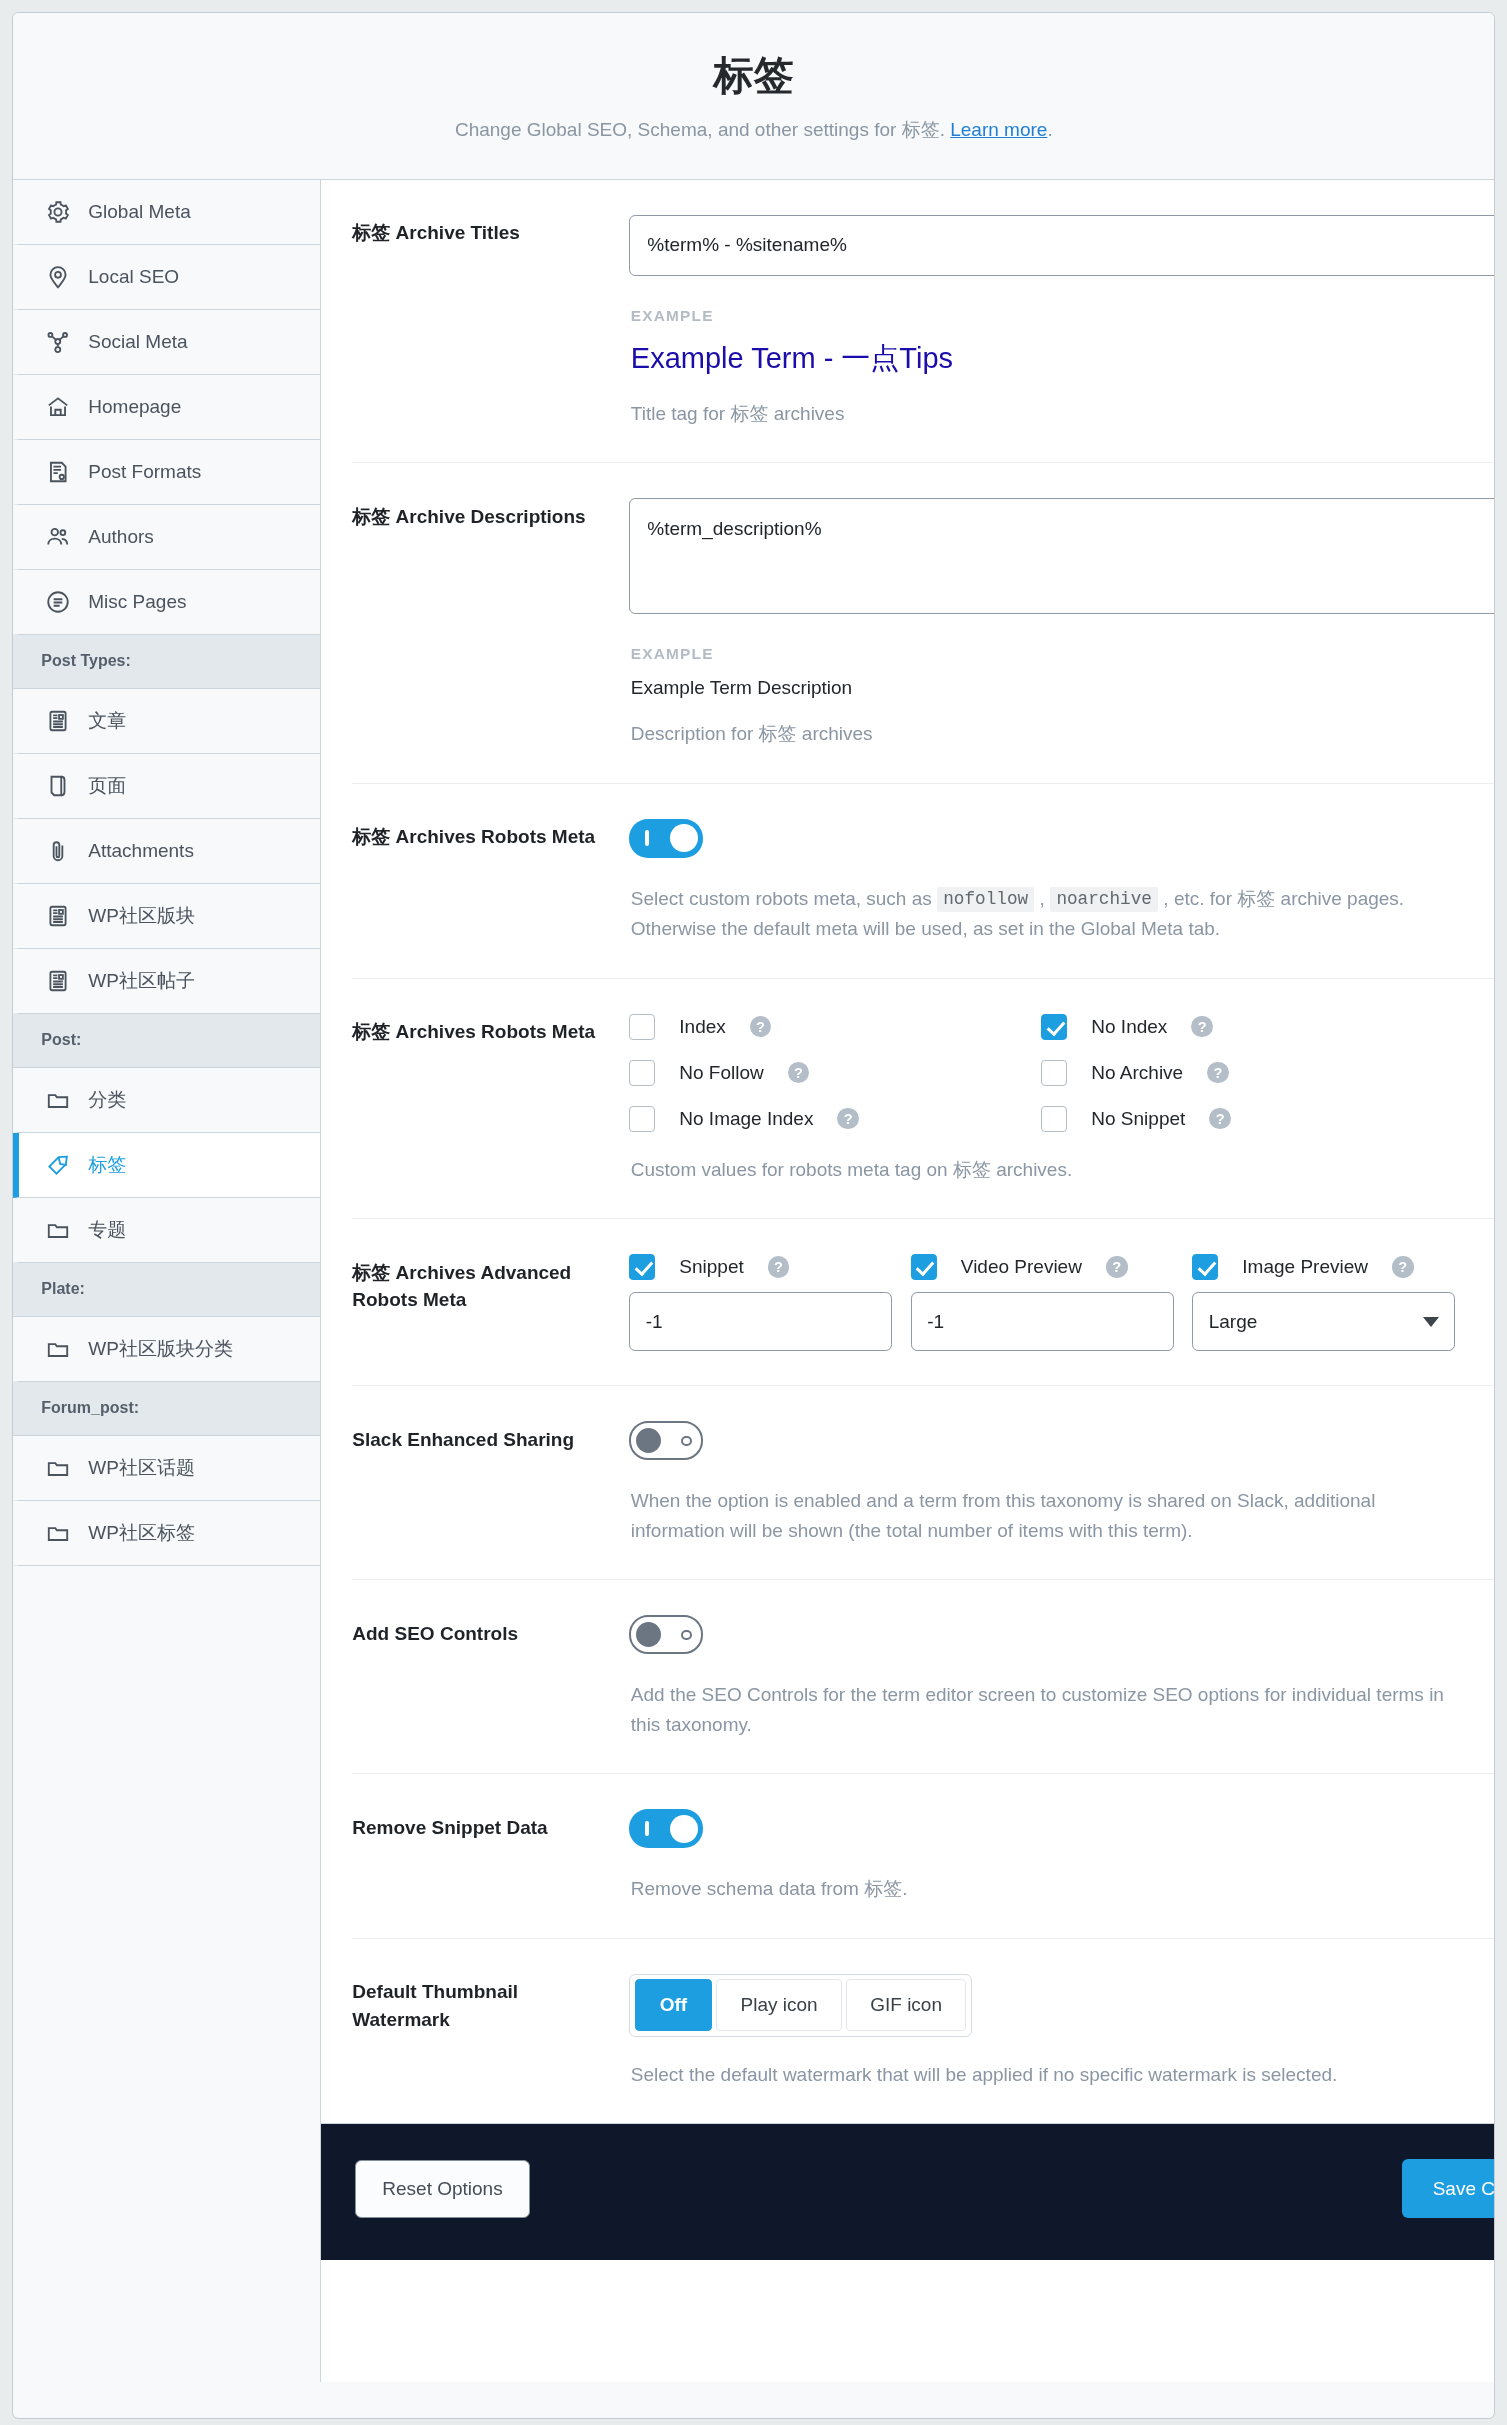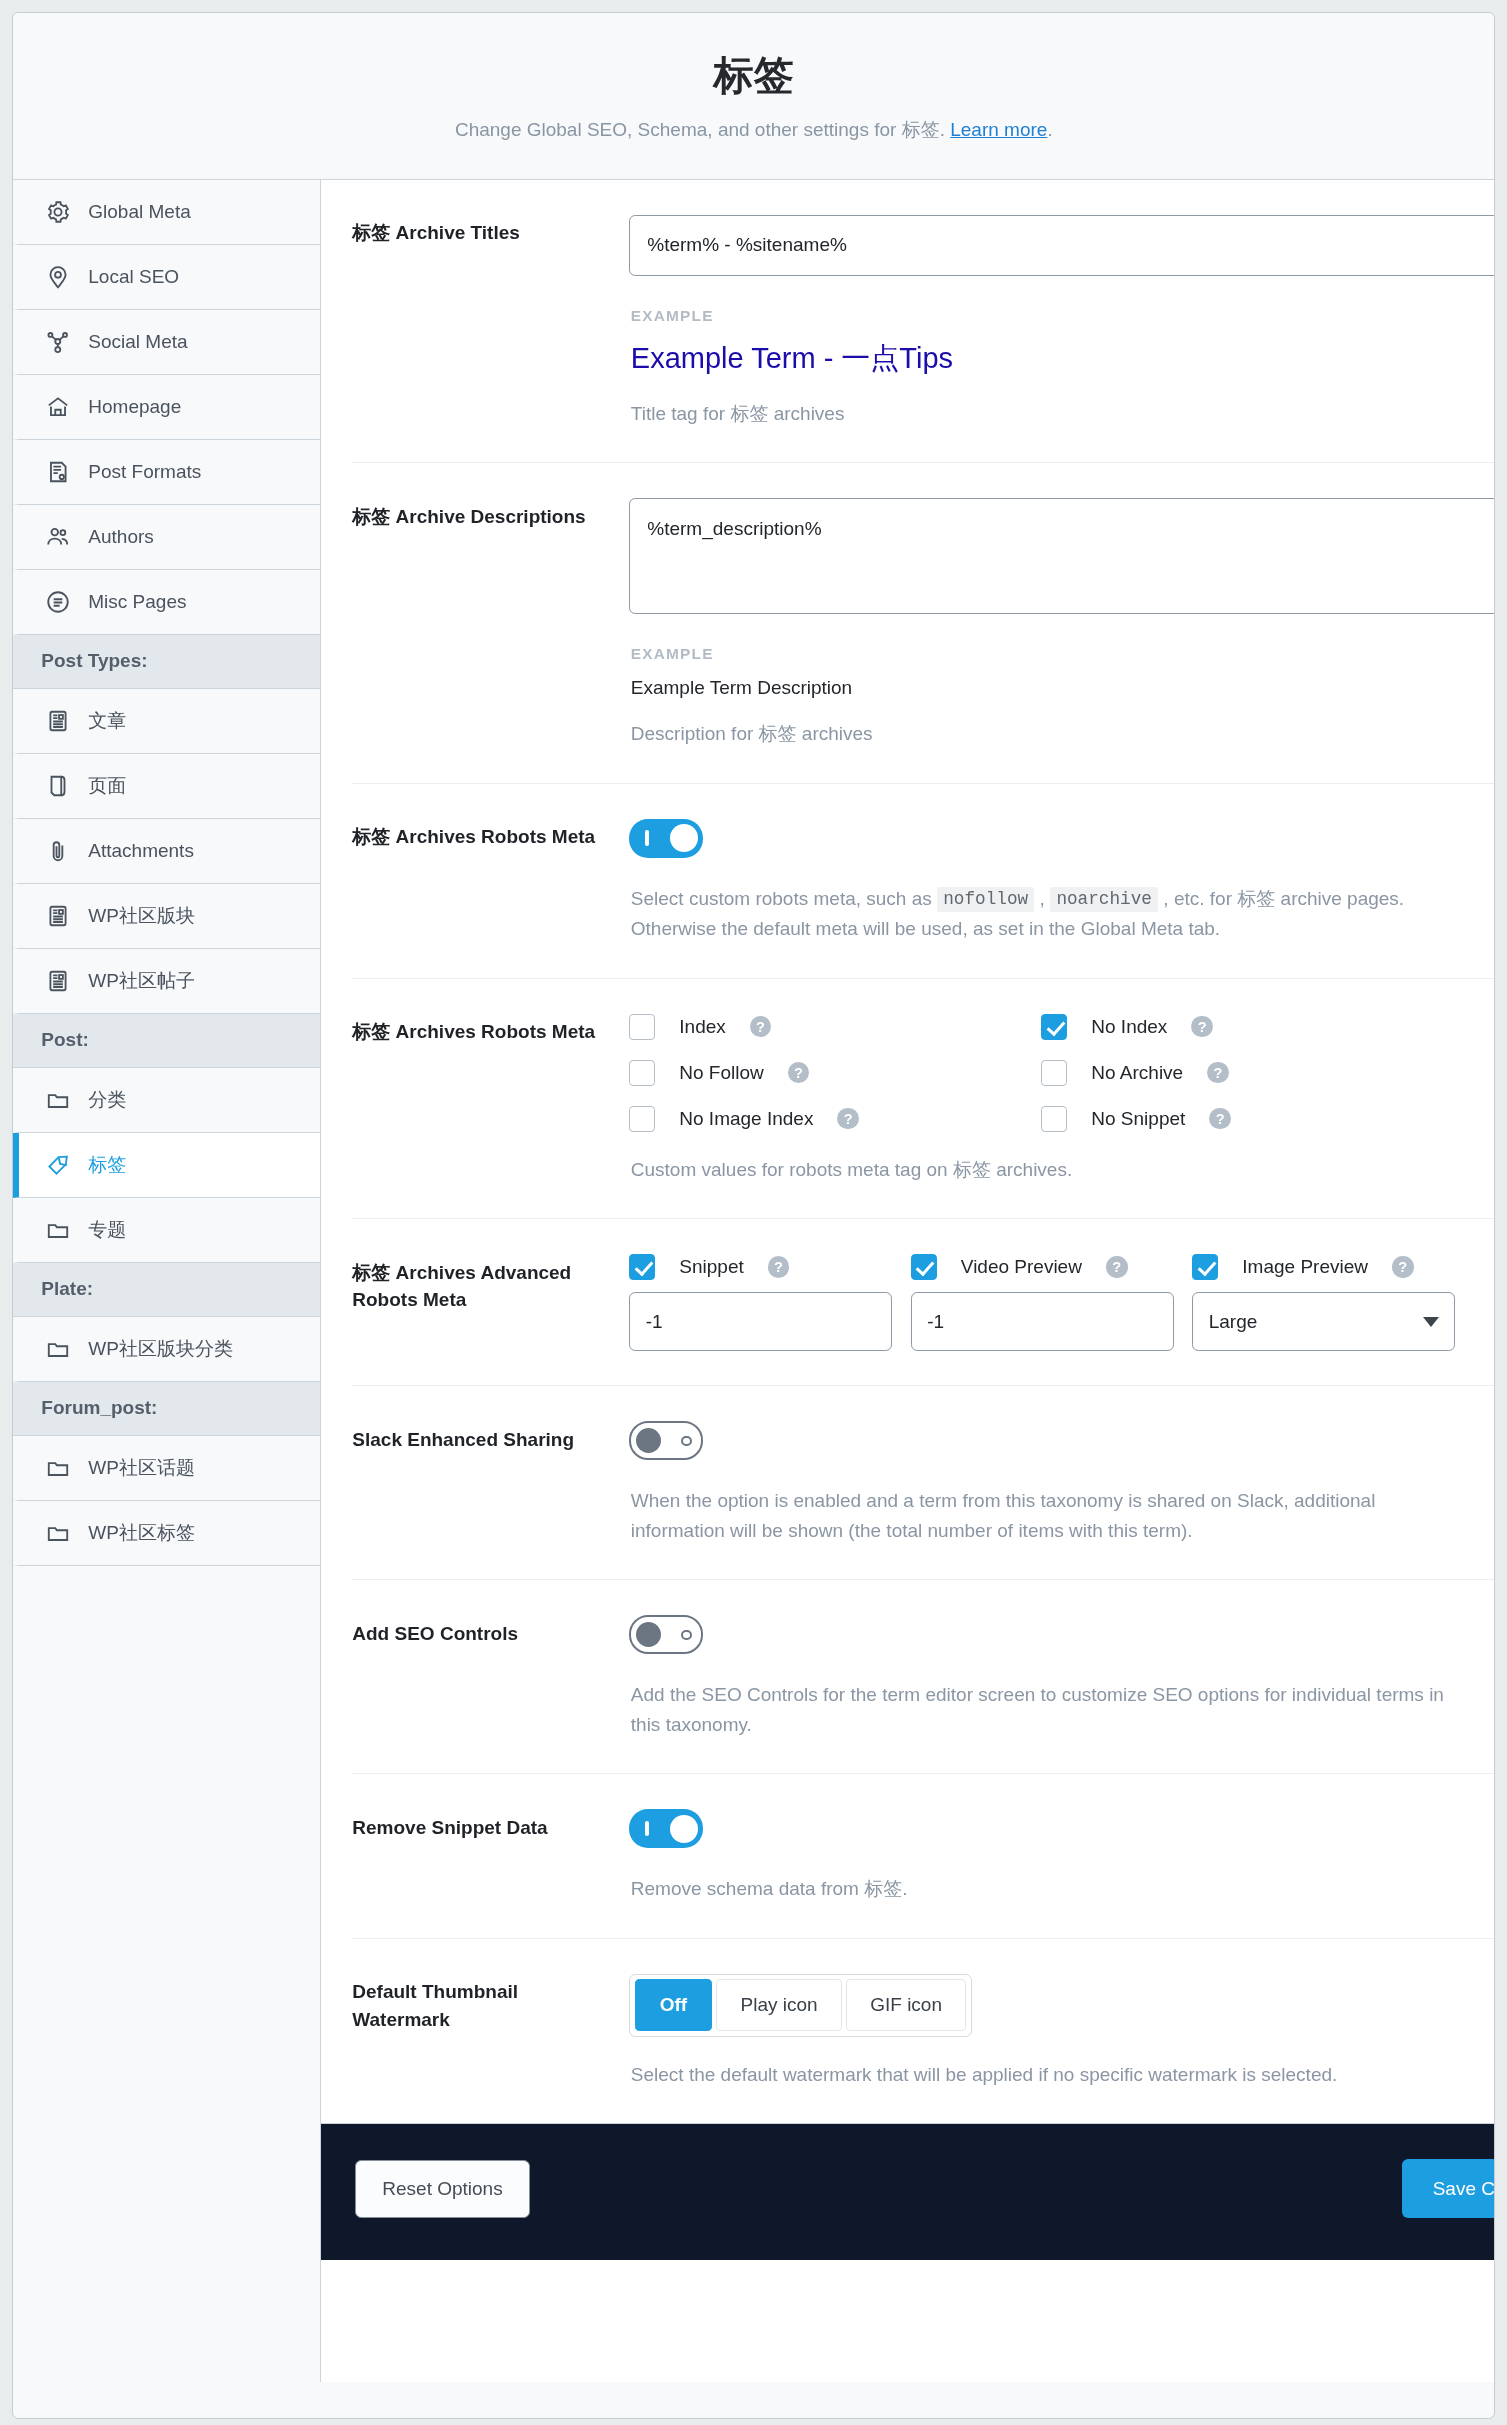--- a/index.html
+++ b/index.html
@@ -78,21 +78,21 @@
     background: #ffffff;
     border-left: 6.2px solid #1c9ee0;
     color: #1c9ee0;
   }
   .nav-item.active .nav-icon svg { stroke: #1c9ee0; }
   .nav-icon { width: 26px; height: 26px; flex: 0 0 26px; display: block; }
   .nav-icon svg { width: 26px; height: 26px; stroke: #4a535e; fill: none; stroke-width: 1.7; }
   .nav-group {
     background: #e3e8ed;
     color: #555f6b;
-    font-size: 19px;
+    font-size: 16px;
     font-weight: 700;
     padding: 15.4px 0 15.4px 28px;
     border-bottom: 1.5px solid #ccd4dc;
     min-height: 54px;
     display: flex;
     align-items: center;
   }
   .sidebar-filler { background: #f7f9fa; min-height: 154px; flex: 1; }
 
   

